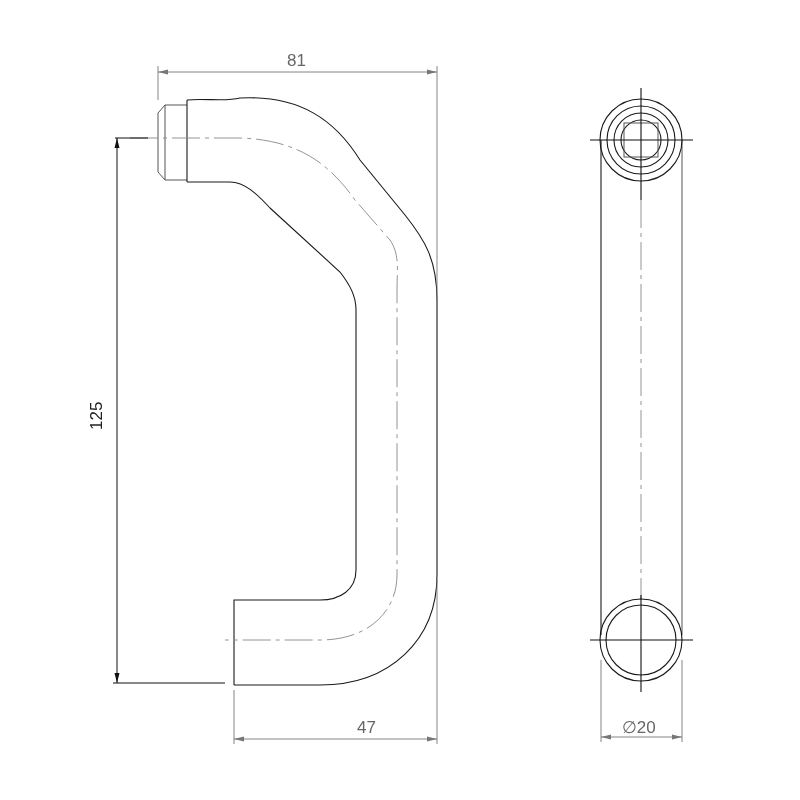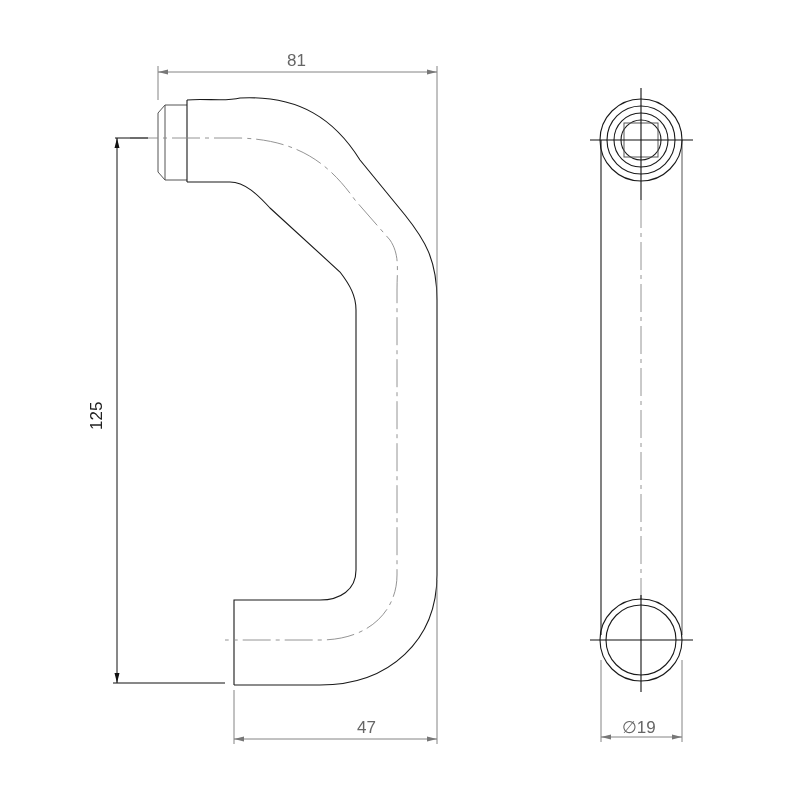--- a/index.html
+++ b/index.html
@@ -83,14 +83,14 @@
     <line class="dim" x1="682" y1="660" x2="682" y2="742"></line>
     <line class="dim" x1="601" y1="737" x2="682" y2="737"></line>
     <path d="M601,737 l10,-2.5 l0,5 z M682,737 l-10,-2.5 l0,5 z" fill="#777"></path>
   </g>
 </svg>
 
 <div class="lbl" style="left:287px; top:52px;">81</div>
 <div class="lbl lbl-dark" style="left:88px; top:400px; transform: rotate(-90deg); transform-origin: left top; top:430px;">125</div>
 <div class="lbl" style="left:324px; top:719px;margin-left:33px;">47</div>
 <div class="lbl" style="left:622px; top:719px;">
-  <span>∅</span><span>19</span>
+  <span>∅</span><span>20</span>
 </div>
 
 </body></html>

